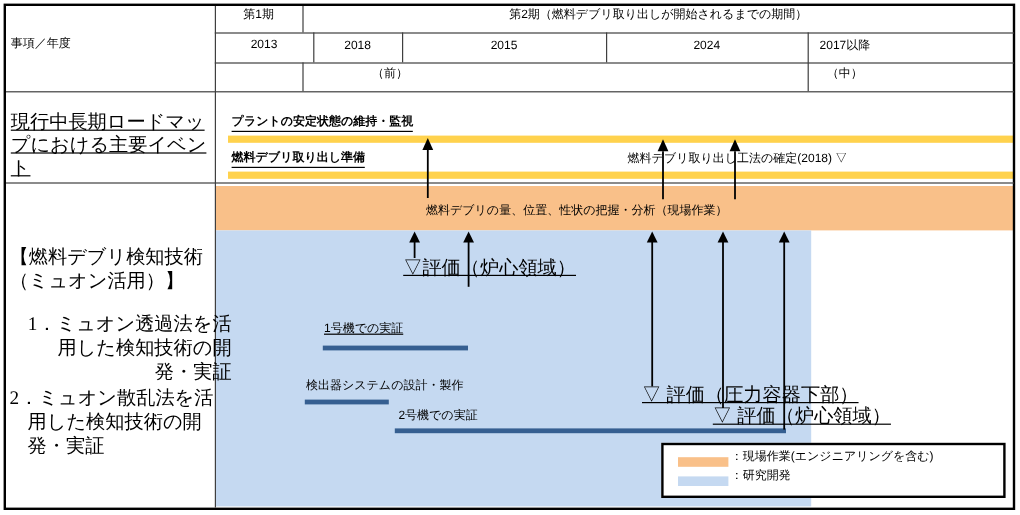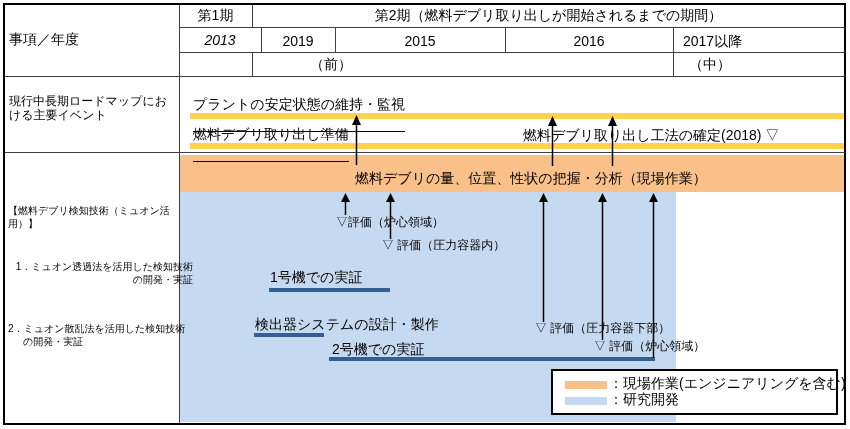--- a/index.html
+++ b/index.html
@@ -1,31 +1,31 @@
 <!DOCTYPE html>
 <html><head>
 <meta charset="utf-8">
 <style>
   html,body{margin:0;padding:0;background:#fff;}
   body{font-family:"Liberation Sans",sans-serif;color:#000;}
   .canvas{position:relative;width:850px;height:429px;background:#fff;overflow:hidden;}
   .abs{position:absolute;}
   .outer-border{left:3px;top:3px;width:843px;height:422px;border:2px solid #000;box-sizing:border-box;}
   .gline{background:#3f3f3f;}
-  .txt{position:absolute;font-size:14px;line-height:1.18;white-space:nowrap;}
+  .txt{position:absolute;font-size:10px;line-height:1.18;white-space:nowrap;}
   .wrap{white-space:normal;}
   .center{text-align:center;}
-  .underlined{border-bottom:1px solid #000;padding-bottom:18px;}
+  .underlined{border-bottom:1px solid #000;padding-bottom:1px;font-weight:bold;}
   .ybar{background:#FFD24D;}
   .orange-region{background:#F9C089;}
   .blue-region{background:#C5D9F1;}
   .taskbar{background:#365F91;}
-  .leftcol{font-size:10px;line-height:1.25;}
+  .leftcol{font-size:16px;line-height:1.25;font-family:Liberation Serif, serif;}
   .hang{padding-left:15px;text-indent:-15px;}
-  .small{font-size:12px;}
+  .small{font-size:16px;text-decoration:underline;}
   .legend-box{left:551px;top:369px;width:287px;height:46px;border:2px solid #000;box-sizing:border-box;background:#fff;}
   svg.overlay{position:absolute;left:0;top:0;pointer-events:none;}
 </style>
 </head>
 <body>
 
 <div class="canvas">
 
   <div class="abs ybar" style="left:190px;top:113px;width:655px;height:6px;"></div>
   <div class="abs ybar" style="left:190px;top:143px;width:655px;height:6px;"></div>
@@ -41,45 +41,44 @@
   <div class="abs gline" style="left:252px;top:5px;width:1px;height:22px;"></div>
   <div class="abs gline" style="left:252px;top:52px;width:1px;height:24px;"></div>
   <div class="abs gline" style="left:261px;top:27px;width:1px;height:25px;"></div>
   <div class="abs gline" style="left:335px;top:27px;width:1px;height:25px;"></div>
   <div class="abs gline" style="left:505px;top:27px;width:1px;height:25px;"></div>
   <div class="abs gline" style="left:673px;top:27px;width:1px;height:49px;"></div>
 
   <div class="txt" style="left:9px;top:31px;text-align:right;">事項／年度</div>
   <div class="txt center" style="left:179px;top:7px;width:73px;">第1期</div>
   <div class="txt center" style="left:252px;top:7px;width:593px;">第2期（燃料デブリ取り出しが開始されるまでの期間）</div>
-  <div class="txt center" style="left:179px;top:32px;width:82px;font-style:italic;">2013</div>
-  <div class="txt center" style="left:261px;top:33px;width:74px;">2019</div>
+  <div class="txt center" style="left:179px;top:32px;width:82px;">2013</div>
+  <div class="txt center" style="left:261px;top:33px;width:74px;">2018</div>
   <div class="txt center" style="left:335px;top:33px;width:170px;">2015</div>
-  <div class="txt center" style="left:505px;top:33px;width:168px;">2016</div>
+  <div class="txt center" style="left:505px;top:33px;width:168px;">2024</div>
   <div class="txt" style="left:683px;top:33px;">2017以降</div>
   <div class="txt" style="left:310px;top:56px;">（前）</div>
   <div class="txt" style="left:689px;top:56px;">（中）</div>
 
   <div class="txt wrap small" style="left:9px;top:94px;width:168px;">現行中長期ロードマップにおける主要イベント</div>
   <div class="txt underlined" style="left:193px;top:96px;">プラントの安定状態の維持・監視</div>
   <div class="txt underlined" style="left:193px;top:126px;">燃料デブリ取り出し準備</div>
   <div class="txt" style="left:523px;top:127px;">燃料デブリ取り出し工法の確定(2018) ▽</div>
 
   <div class="txt wrap leftcol" style="left:8px;top:205px;width:170px;">【燃料デブリ検知技術（ミュオン活用）】</div>
   <div class="txt wrap leftcol hang" style="left:8px;top:261px;width:170px;text-align:right;">1．ミュオン透過法を活用した検知技術の開発・実証</div>
   <div class="txt wrap leftcol hang" style="left:8px;top:323px;width:170px;">2．ミュオン散乱法を活用した検知技術の開発・実証</div>
 
   <div class="txt small" style="left:336px;top:215px;">▽評価（炉心領域）</div>
 
   <div class="txt" style="left:355px;top:170px;">燃料デブリの量、位置、性状の把握・分析（現場作業）</div>
-  <div class="txt small" style="left:382px;top:238px;">▽ 評価（圧力容器内）</div>
   <div class="txt small" style="left:535px;top:321px;">▽ 評価（圧力容器下部）</div>
   <div class="txt small" style="left:594px;top:339px;">▽ 評価（炉心領域）</div>
 
-  <div class="txt" style="left:270px;top:269px;">1号機での実証</div>
+  <div class="txt" style="left:270px;top:269px;text-decoration:underline;">1号機での実証</div>
   <div class="abs taskbar" style="left:269px;top:288px;width:121px;height:4px;"></div>
   <div class="txt" style="left:255px;top:316px;">検出器システムの設計・製作</div>
   <div class="abs taskbar" style="left:254px;top:333px;width:70px;height:4px;"></div>
   <div class="txt" style="left:332px;top:341px;">2号機での実証</div>
   <div class="abs taskbar" style="left:329px;top:357px;width:326px;height:4px;"></div>
 
   <svg class="overlay" width="850" height="429" viewBox="0 0 850 429">
     <g stroke="#000" stroke-width="1.5" fill="#000">
       <g>
         <line x1="356.5" y1="124" x2="356.5" y2="165"></line>

